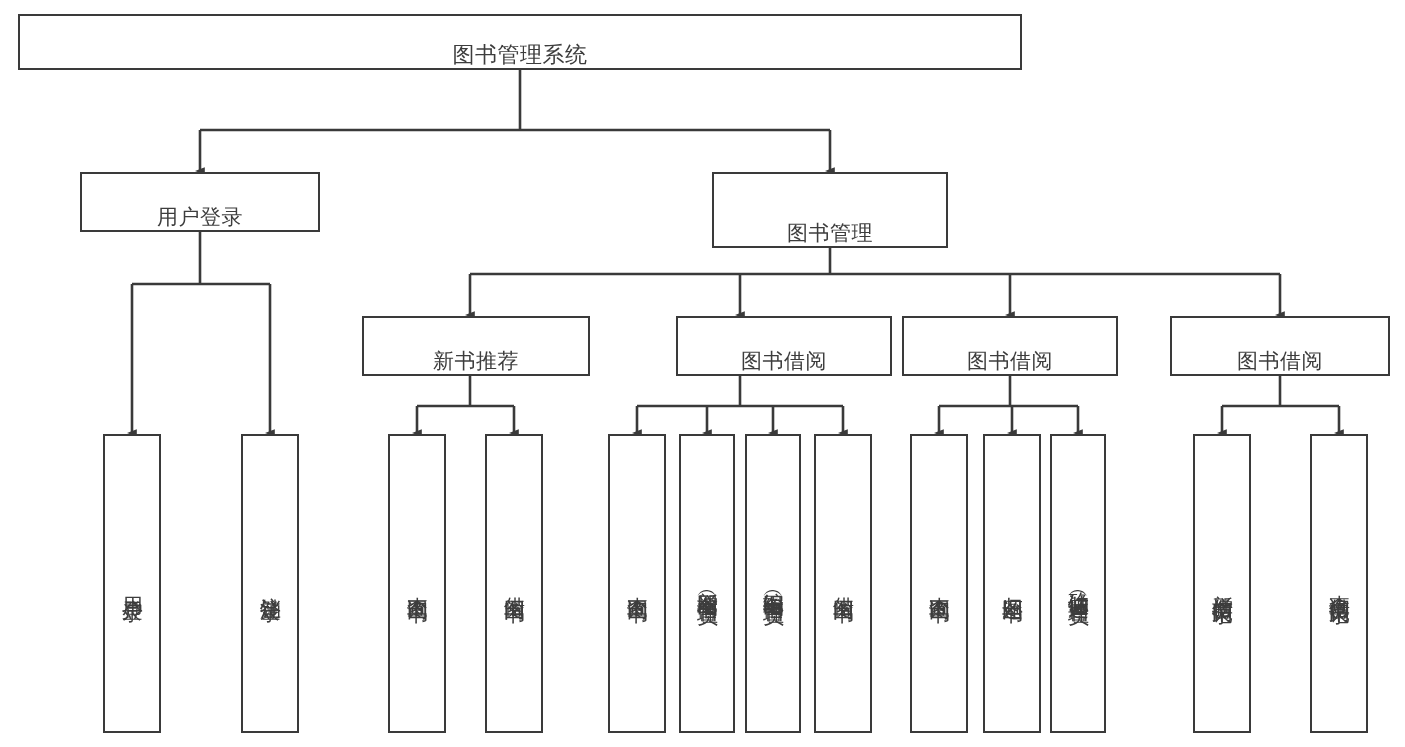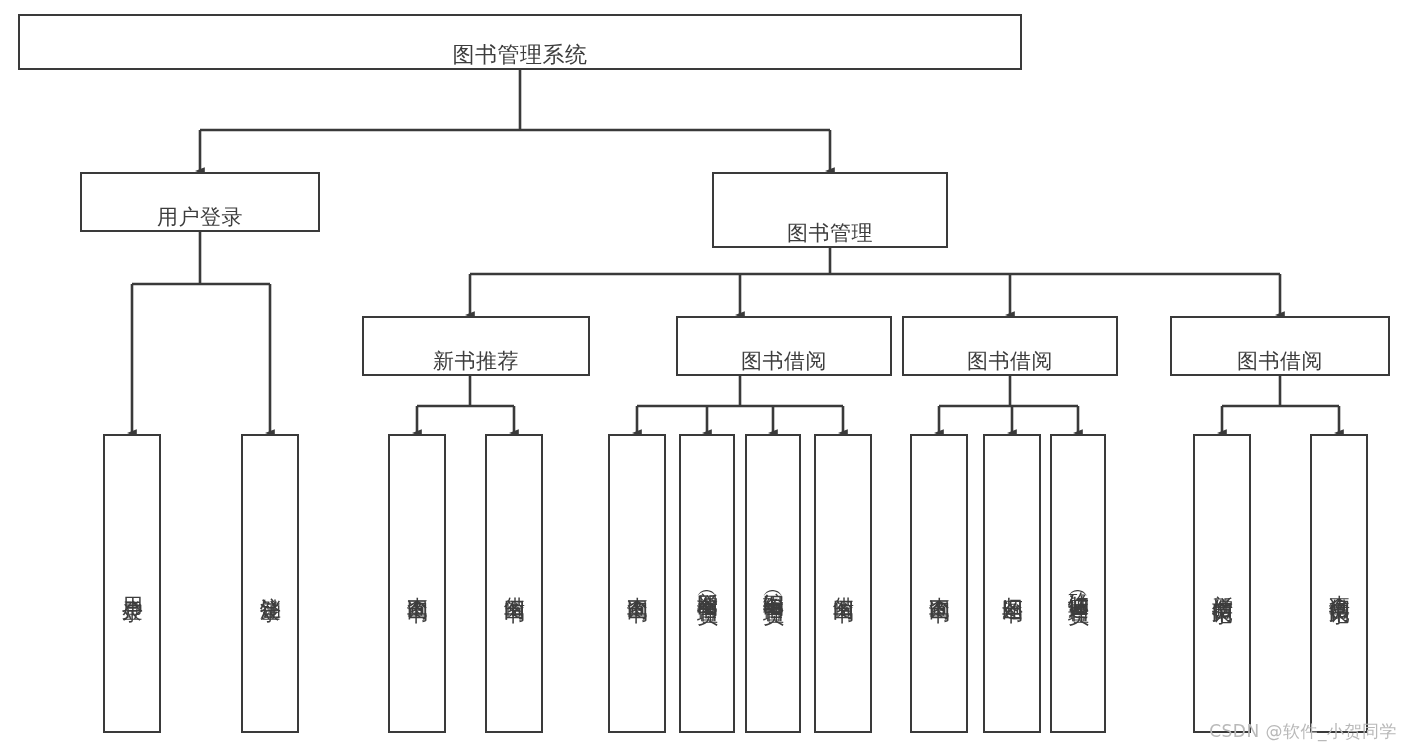--- a/index.html
+++ b/index.html
@@ -183,14 +183,13 @@
     <span class="label">确认归还（管理员）</span>
   </div>
 
   <div class="node vertical" style="left: 1193px; top: 434px; width: 58px; height: 299px;">
     <span class="label">新增借阅记录</span>
   </div>
   <div class="node vertical" style="left: 1310px; top: 434px; width: 58px; height: 299px;">
     <span class="label">查询借阅记录</span>
   </div>
 
-  <div id="watermark">CSDN @软件_小贺同学</div>
 </div>
 
 </body></html>

